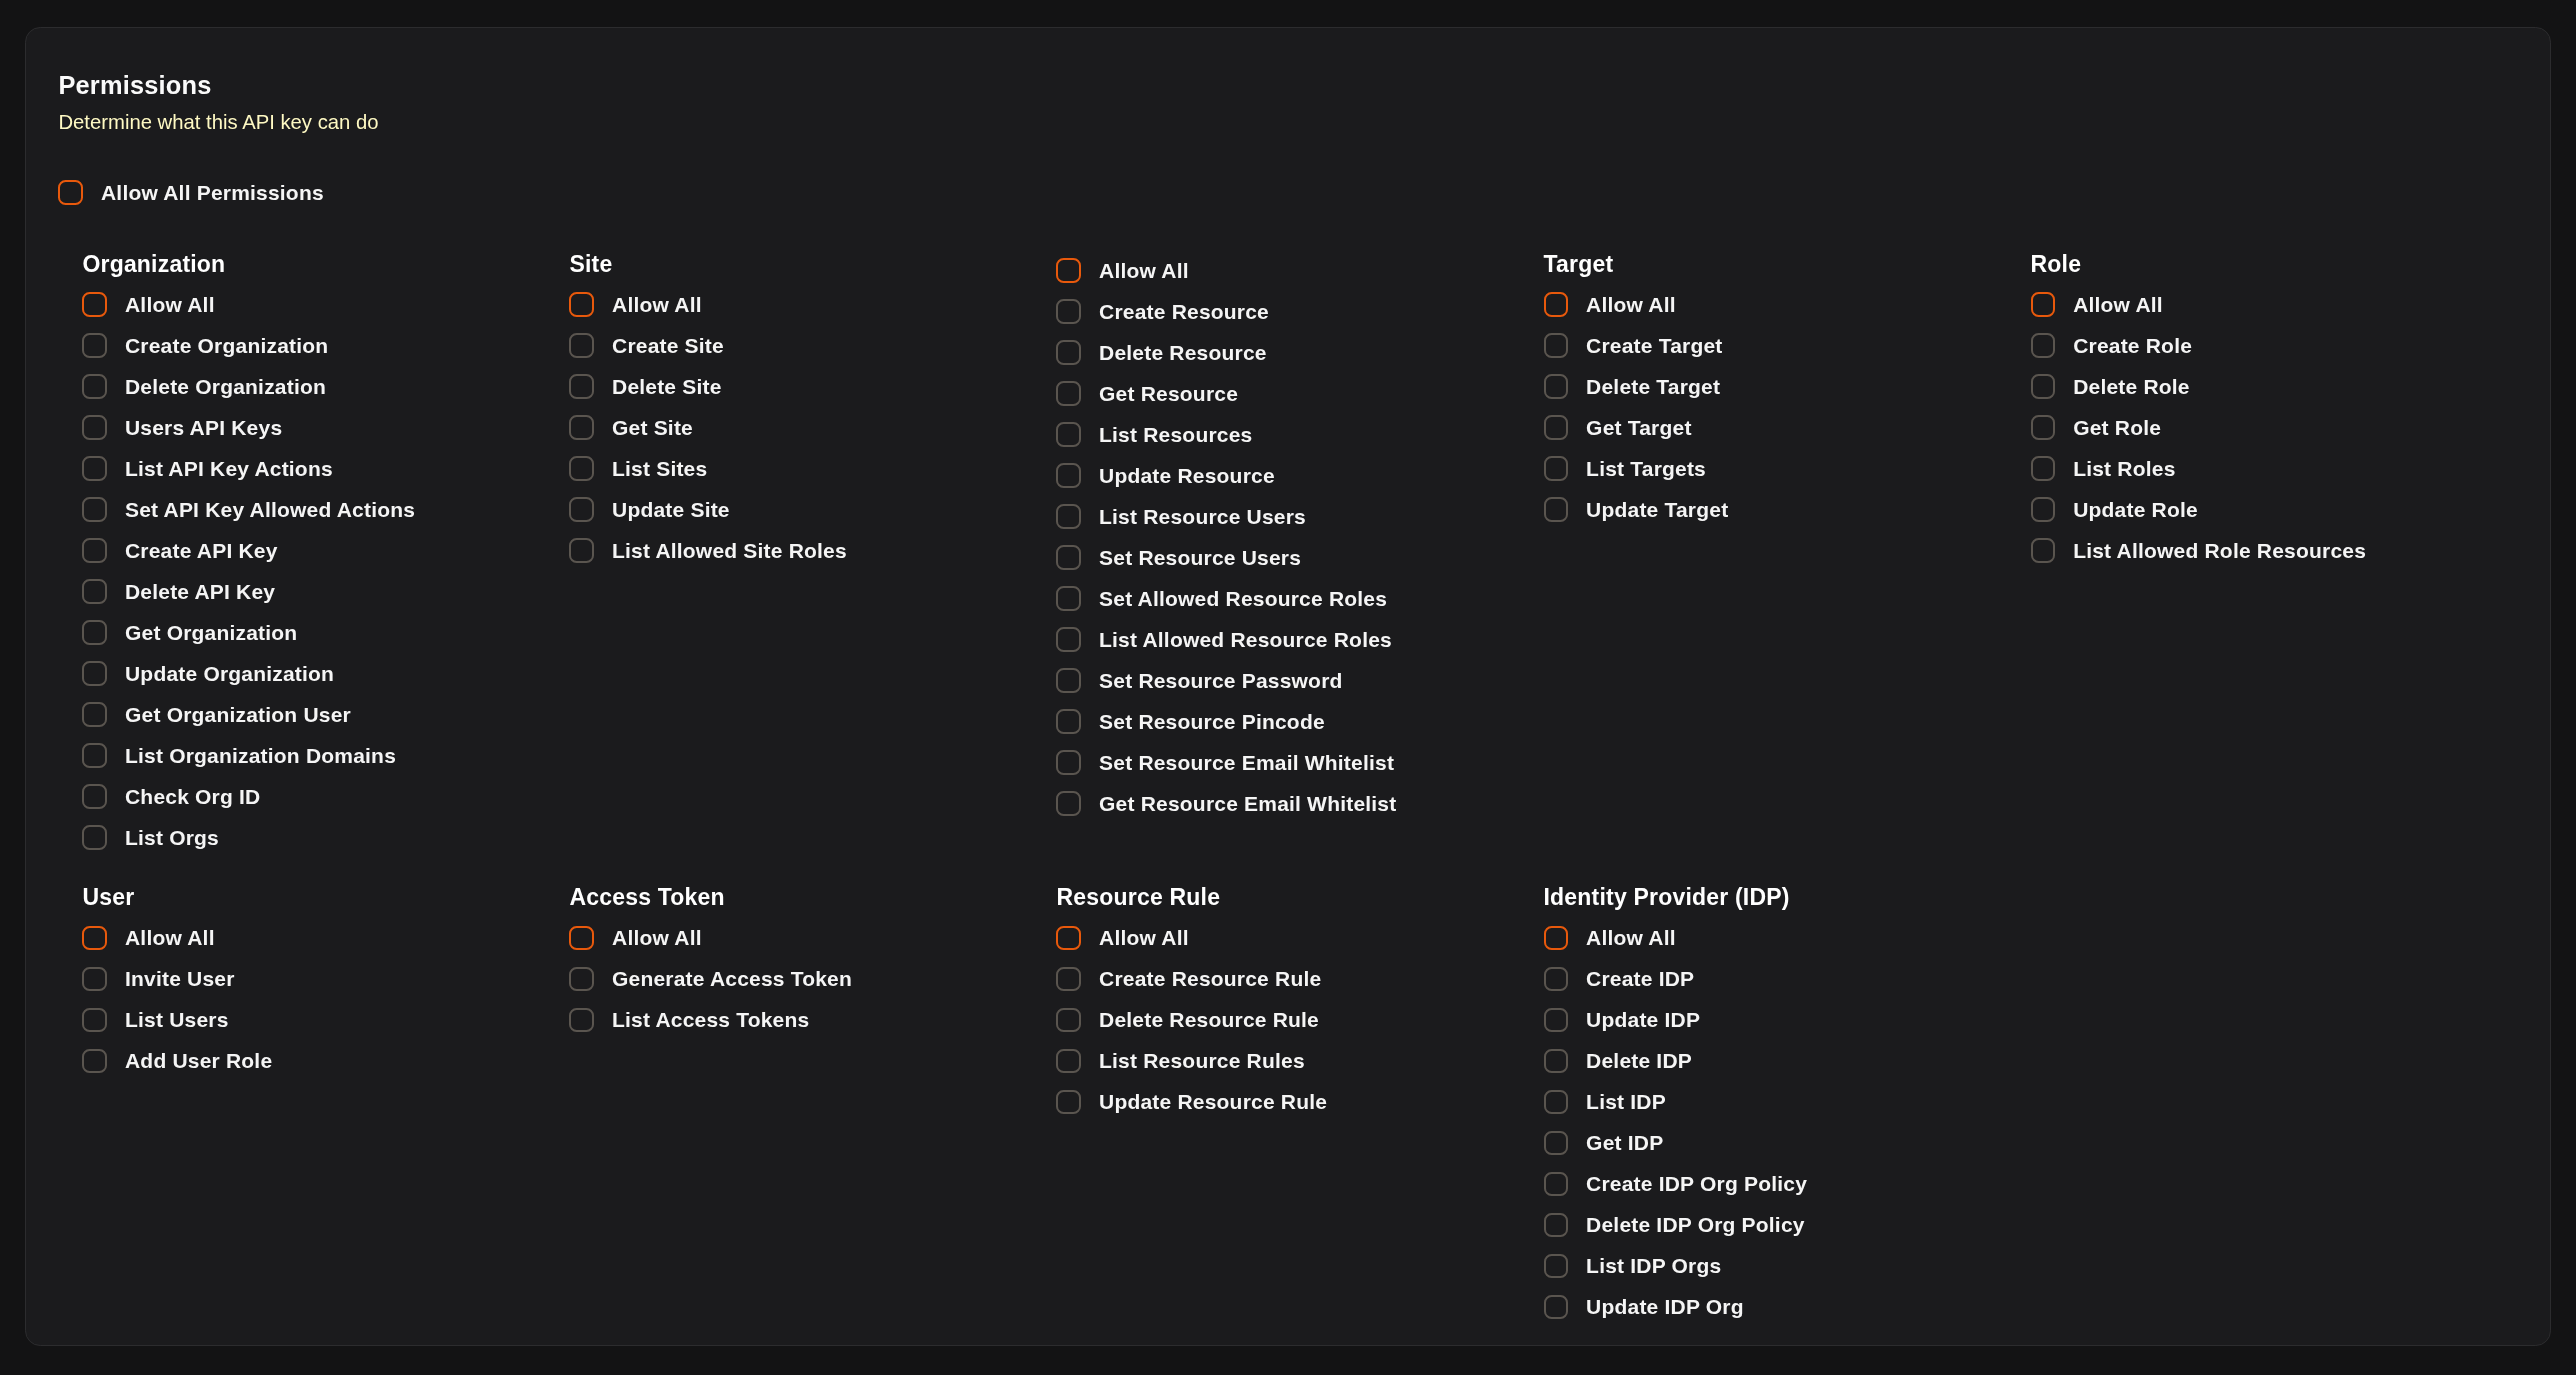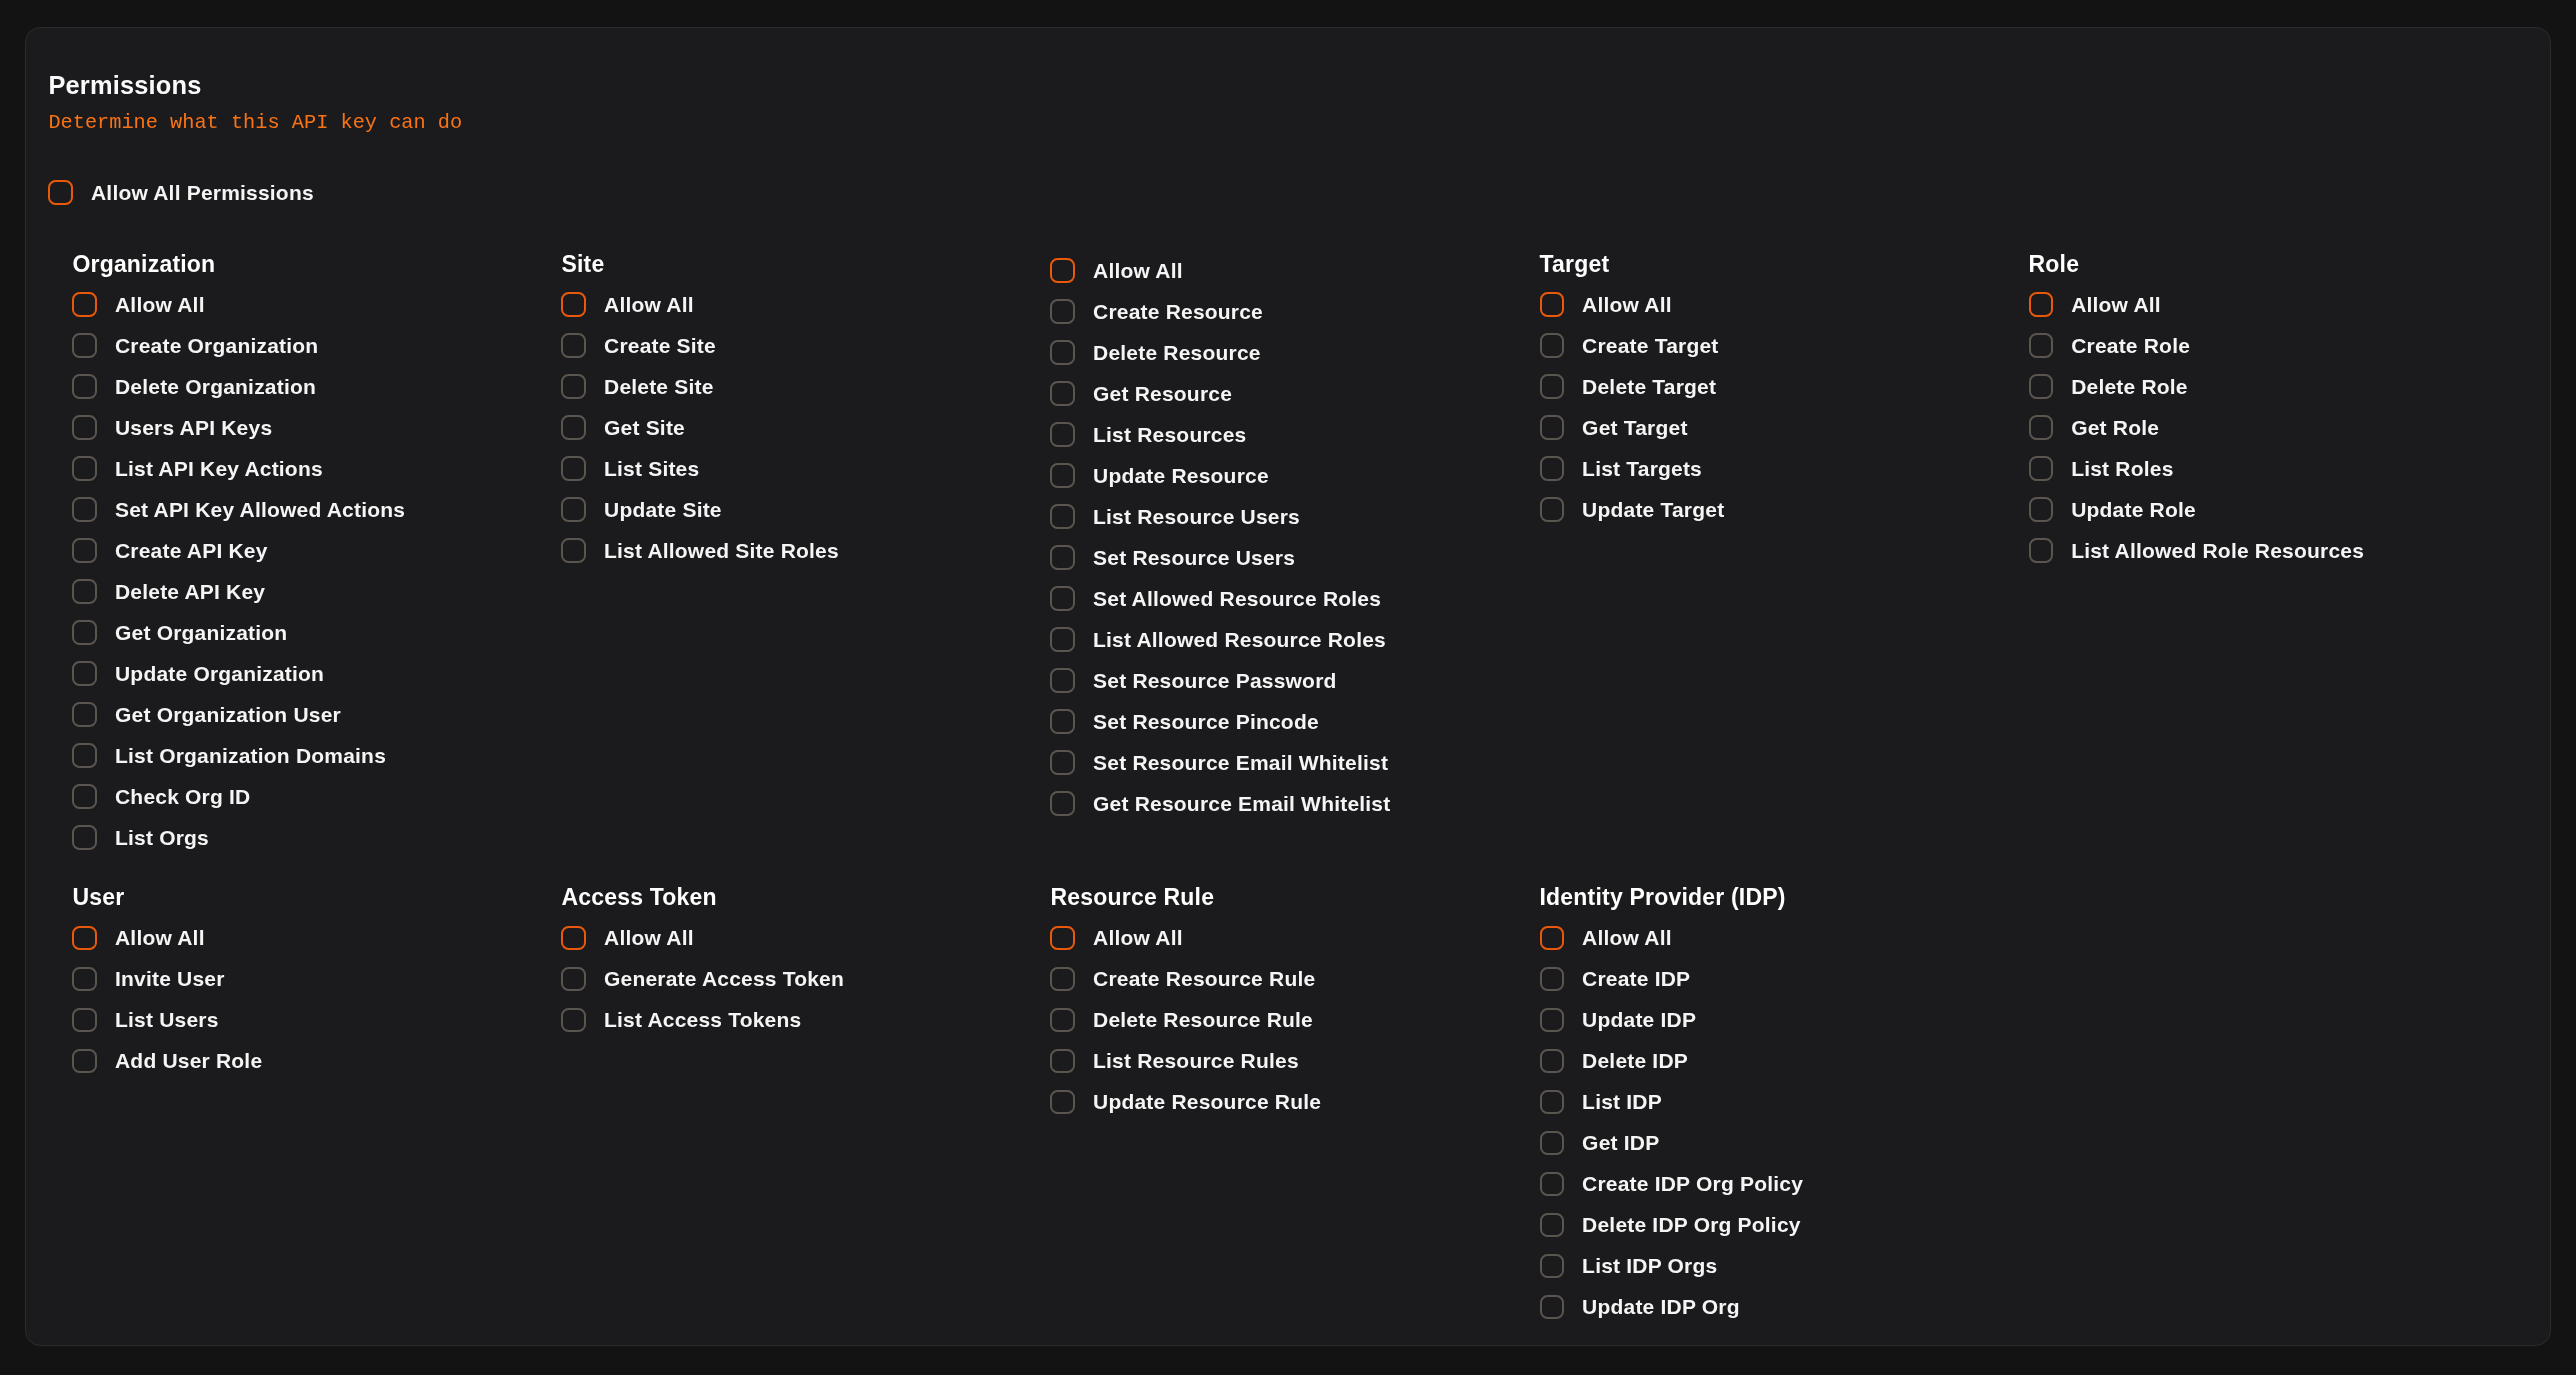--- a/index.html
+++ b/index.html
@@ -17,38 +17,37 @@
     height: 1375px;
     background: #131314;
     overflow: hidden;
   }
   .card {
     position: absolute;
     left: 25.4px; right: 25.4px; top: 27px; bottom: 29px;
     background: #1b1b1d;
     border: 0.8px solid #2c2c2e;
     border-radius: 15.2px;
-    padding: 41px 32px 29px 22px;
+    padding: 41px 32px 29px 32px;
     overflow: hidden;
   }
   .title {
     margin: 0;
     font-size: 25.4px;
     line-height: 32px;
     font-weight: 700;
     color: #fafafa;
     letter-spacing: 0.2px;
   }
   .subtitle {
     margin: 8.5px 0 0 0;
     font-size: 20.3px;
     line-height: 25.4px;
     font-weight: 400;
-    color: #f97316;
-    font-family: Liberation Mono, monospace;
+    color: #fef9c3;
   }
   .item {
     display: flex;
     align-items: center;
     gap: 18px;
     height: 41px;
     cursor: pointer;
     user-select: none;
   }
   .master { margin-top: 37px; }

